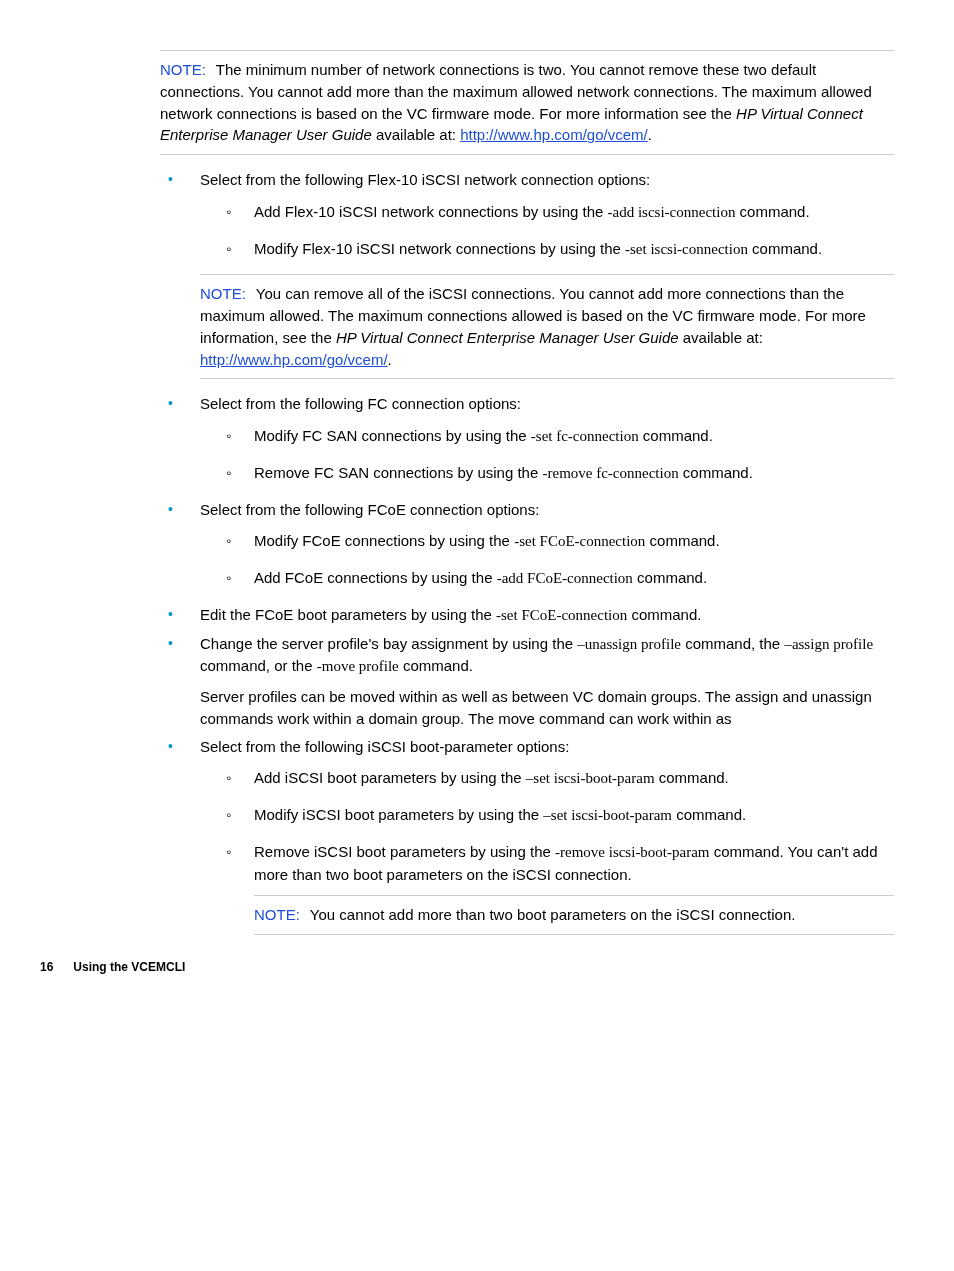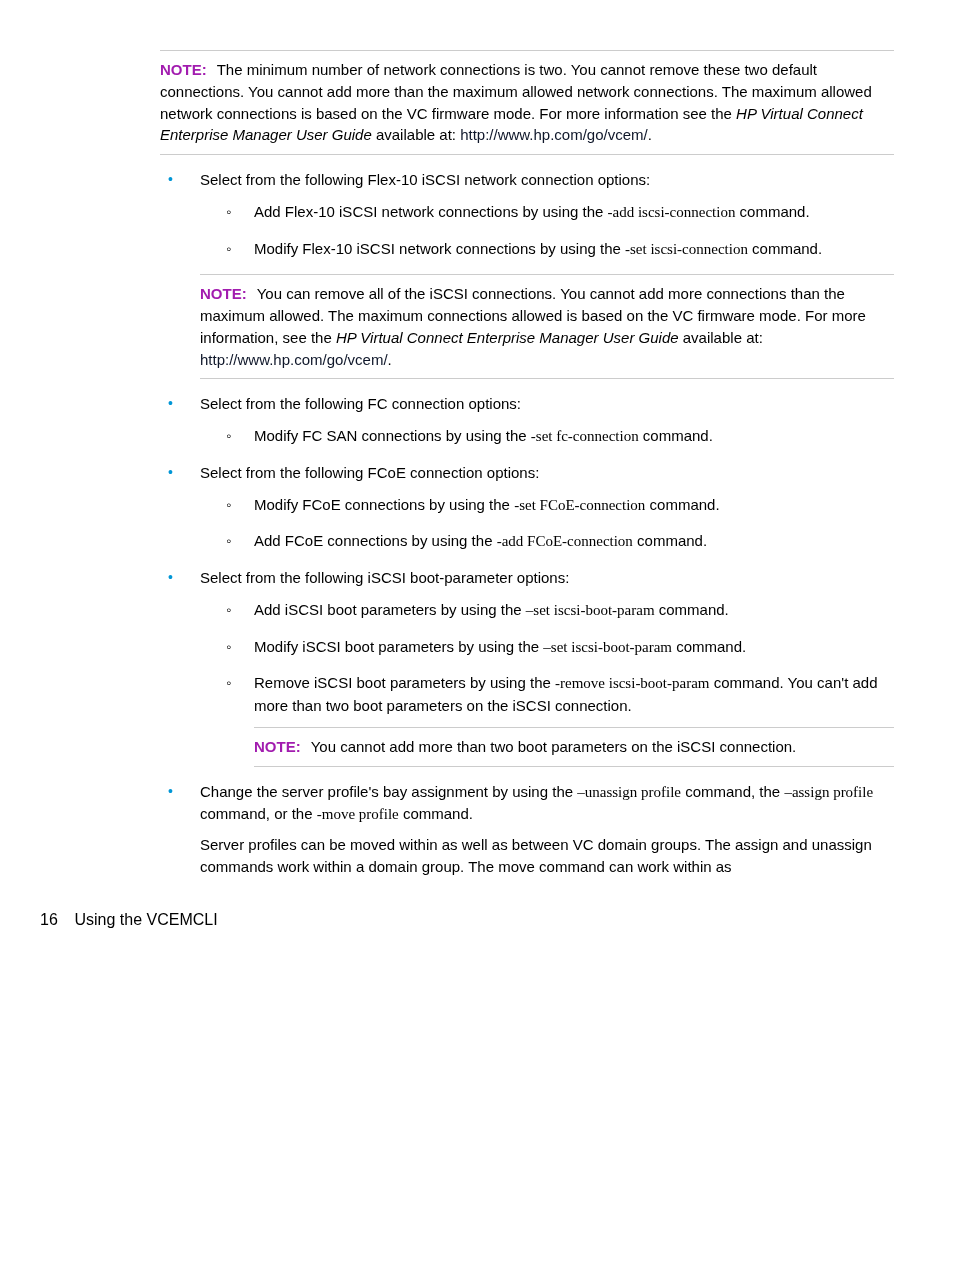--- a/index.html
+++ b/index.html
@@ -15,26 +15,27 @@
   .content {
     margin-left: 120px;
   }
   .note-box {
     border-top: 1px solid #ccc;
     border-bottom: 1px solid #ccc;
     padding: 8px 0;
     margin: 10px 0 14px 0;
   }
   .note-label {
-    font-weight: bold;
-    color: #a21caf;
+    font-weight: normal;
+    color: #1d4ed8;
     margin-right: 10px;
   }
   .link {
-    color: #0f172a;
+    color: #1d4ed8;
+    text-decoration: underline;
   }
   .code {
     font-family: Liberation Serif, serif;
   }
   .italic {
     font-style: italic;
   }
   ul.outer {
     list-style: none;
     padding-left: 0;
@@ -63,22 +64,23 @@
     padding-left: 54px;
     margin-bottom: 14px;
   }
   ul.inner > li::before {
     content: "◦";
     position: absolute;
     left: 26px;
     top: 0;
   }
   .footer {
-    margin-top: 30px;
-    font-size: 16px;
+    margin-top: 24px;
+    font-size: 12px;
+    font-weight: bold;
   }
   .page-num {
     display: inline-block;
     width: 30px;
   }
 </style>
 </head>
 <body>
 
 <div class="content">
@@ -96,50 +98,52 @@
       </ul>
       <div class="note-box">
         <span class="note-label">NOTE:</span><span>You can remove all of the iSCSI connections. You cannot add more connections than the maximum allowed. The maximum connections allowed is based on the VC firmware mode. For more information, see the </span><span class="italic">HP Virtual Connect Enterprise Manager User Guide</span><span> available at: </span><span class="link">http://www.hp.com/go/vcem/</span><span>.</span>
       </div>
     </li>
 
     <li>
       <span>Select from the following FC connection options:</span>
       <ul class="inner">
         <li><span>Modify FC SAN connections by using the </span><span class="code">-set fc-connection</span><span> command.</span></li>
+        <li><span>Remove FC SAN connections by using the </span><span class="code">-remove fc-connection</span><span> command.</span></li>
       </ul>
     </li>
 
 
     <li>
       <span>Select from the following FCoE connection options:</span>
       <ul class="inner">
         <li><span>Modify FCoE connections by using the </span><span class="code">-set FCoE-connection</span><span> command.</span></li>
         <li><span>Add FCoE connections by using the  </span><span class="code">-add FCoE-connection</span><span> command.</span></li>
       </ul>
     </li>
 
+    <li><span>Edit the FCoE boot parameters by using the </span><span class="code">-set FCoE-connection</span><span> command.</span></li>
+
+    <li>
+      <span>Change the server profile's bay assignment by using the </span><span class="code">–unassign profile</span><span> command, the </span><span class="code">–assign profile</span><span> command, or the </span><span class="code">-move profile</span><span> command.</span>
+      <div style="margin-top:8px">Server profiles can be moved within as well as between VC domain groups. The assign and unassign commands work within a domain group. The move command can work within as</div>
+    </li>
 
     <li>
       <span>Select from the following iSCSI boot-parameter options:</span>
       <ul class="inner">
         <li><span>Add iSCSI boot parameters by using the </span><span class="code">–set iscsi-boot-param</span><span> command.</span></li>
         <li><span>Modify iSCSI boot parameters by using the </span><span class="code">–set iscsi-boot-param</span><span> command.</span></li>
         <li><span>Remove iSCSI boot parameters by using the </span><span class="code">-remove iscsi-boot-param</span><span> command. You can't add more than two boot parameters on the iSCSI connection.</span>
           <div class="note-box" style="margin-top:10px">
             <span class="note-label">NOTE:</span><span>You cannot add more than two boot parameters on the iSCSI connection.</span>
           </div>
         </li>
       </ul>
     </li>
-
-    <li>
-      <span>Change the server profile's bay assignment by using the </span><span class="code">–unassign profile</span><span> command, the </span><span class="code">–assign profile</span><span> command, or the </span><span class="code">-move profile</span><span> command.</span>
-      <div style="margin-top:8px">Server profiles can be moved within as well as between VC domain groups. The assign and unassign commands work within a domain group. The move command can work within as</div>
-    </li>
   </ul>
 
 </div>
 
 <div class="footer">
   <span class="page-num">16</span>
   <span>Using the VCEMCLI</span>
 </div>
 
 </body></html>

